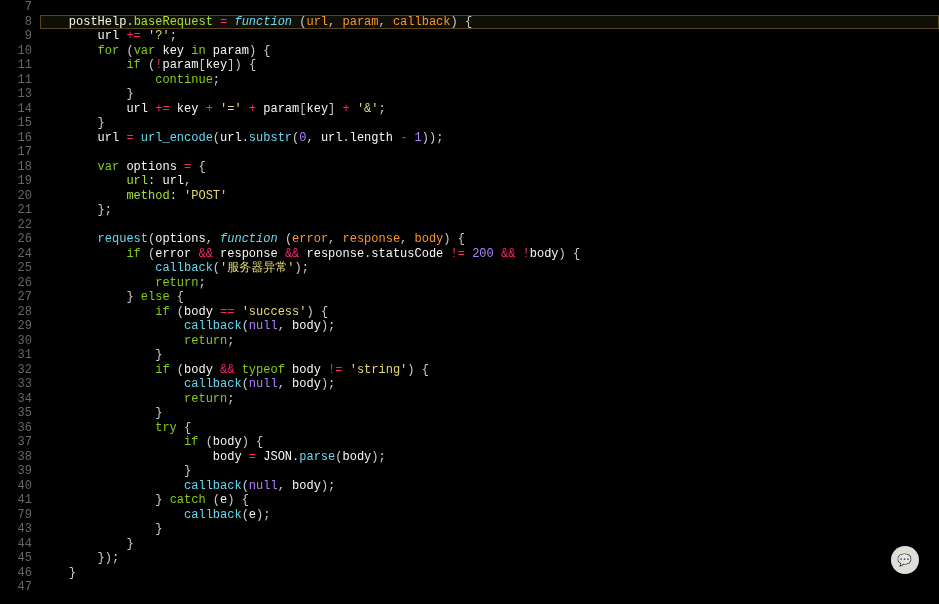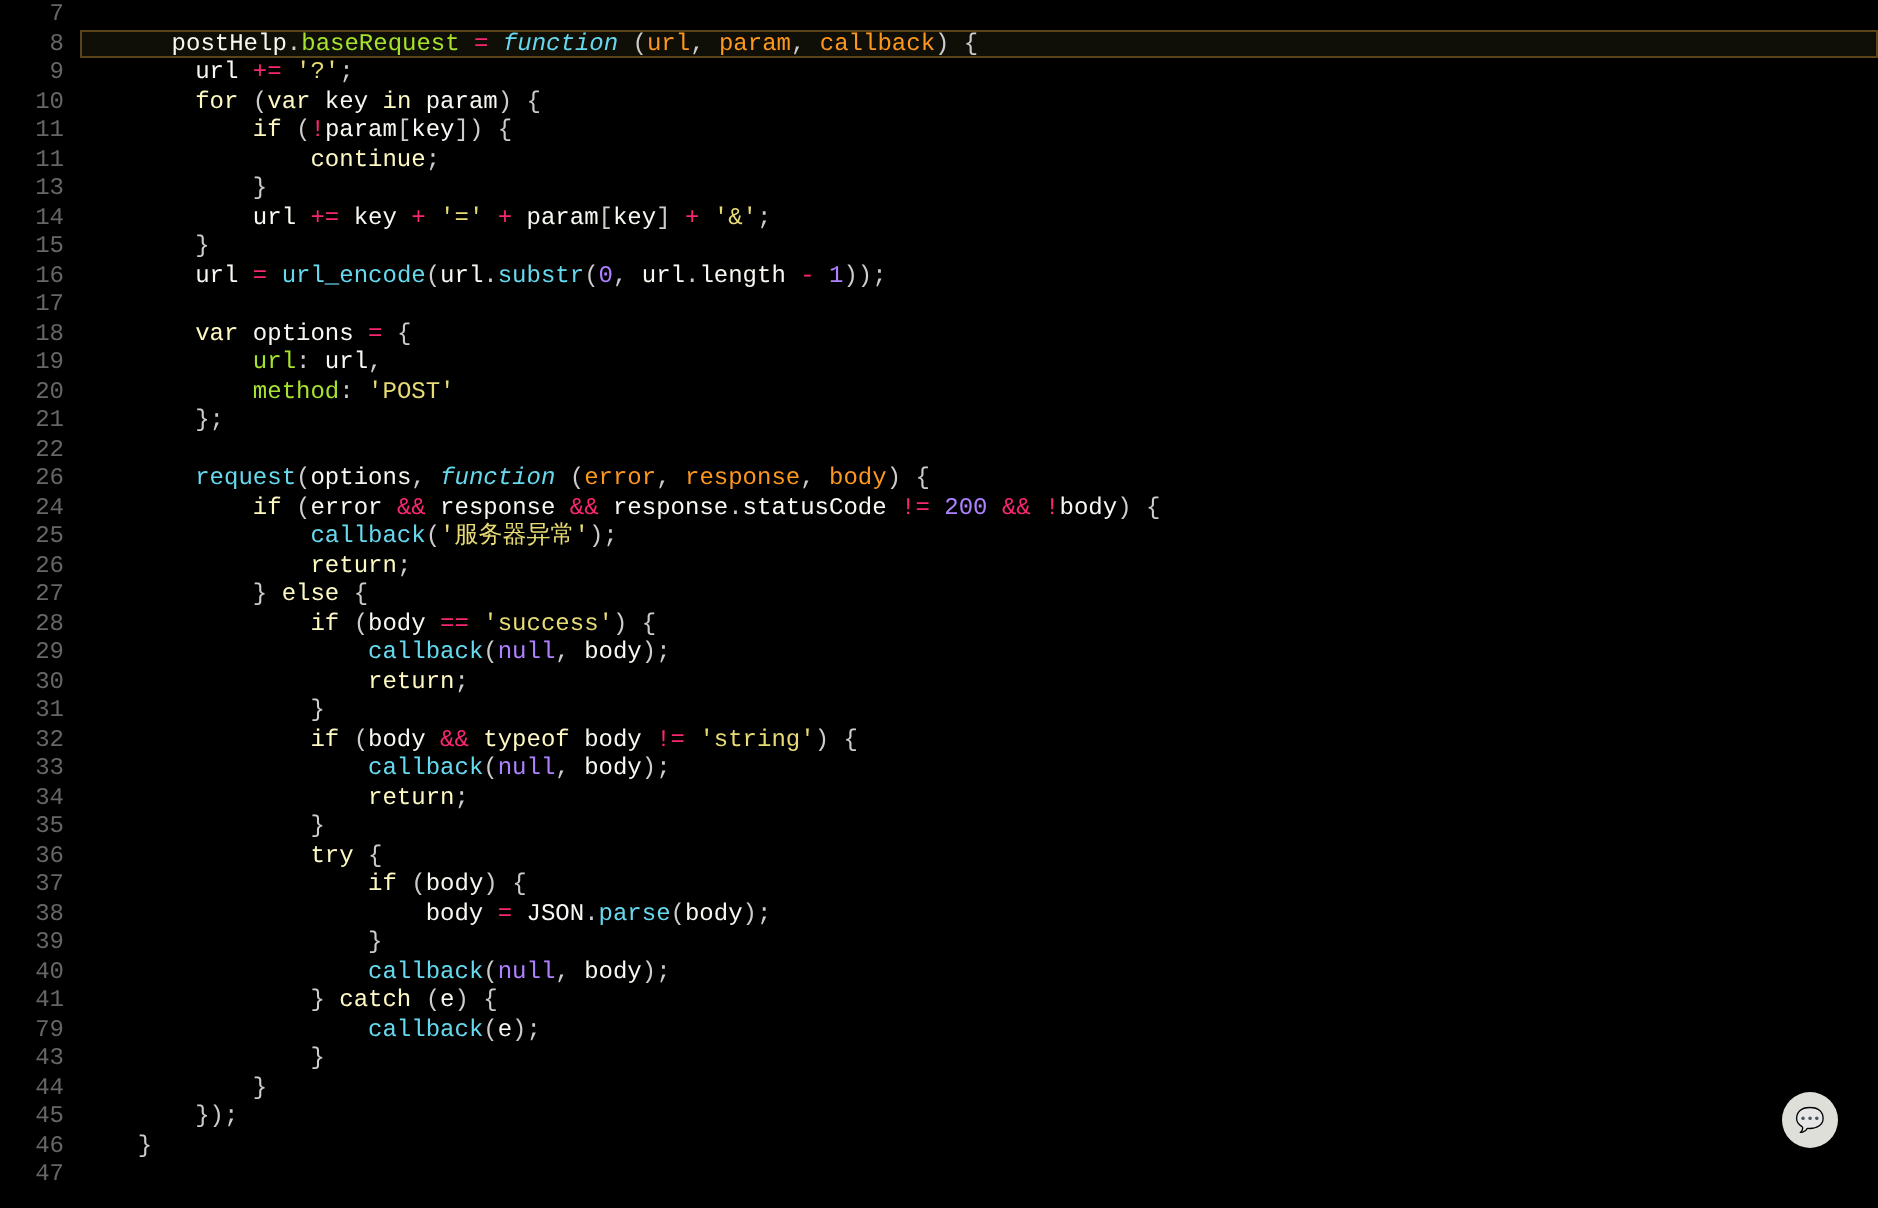--- a/index.html
+++ b/index.html
@@ -37,24 +37,23 @@
   white-space: pre;
   overflow: hidden;
 }
 .code-line {
   height: 14.5px;
   line-height: 14.5px;
 }
 .code-line.highlighted {
   background: rgba(100,100,50,0.15);
   box-shadow: inset 0 0 0 1px rgba(200,150,50,0.4);
-  padding-left: 17px;
 }
 
-.kw { color: #fef9c3; }          
+.kw { color: #84cc16; }          
 .fn { color: #66d9ef; font-style: italic; } 
 .id { color: #a6e22e; }          
 .str { color: #e6db74; }         
 .num { color: #ae81ff; }         
 .op { color: #f92672; }          
 .pn { color: #ccc; }             
 .var { color: #fd971f; }
 .plain { color: #f8f8f2; }
 .call { color: #66d9ef; }
 .wm {

